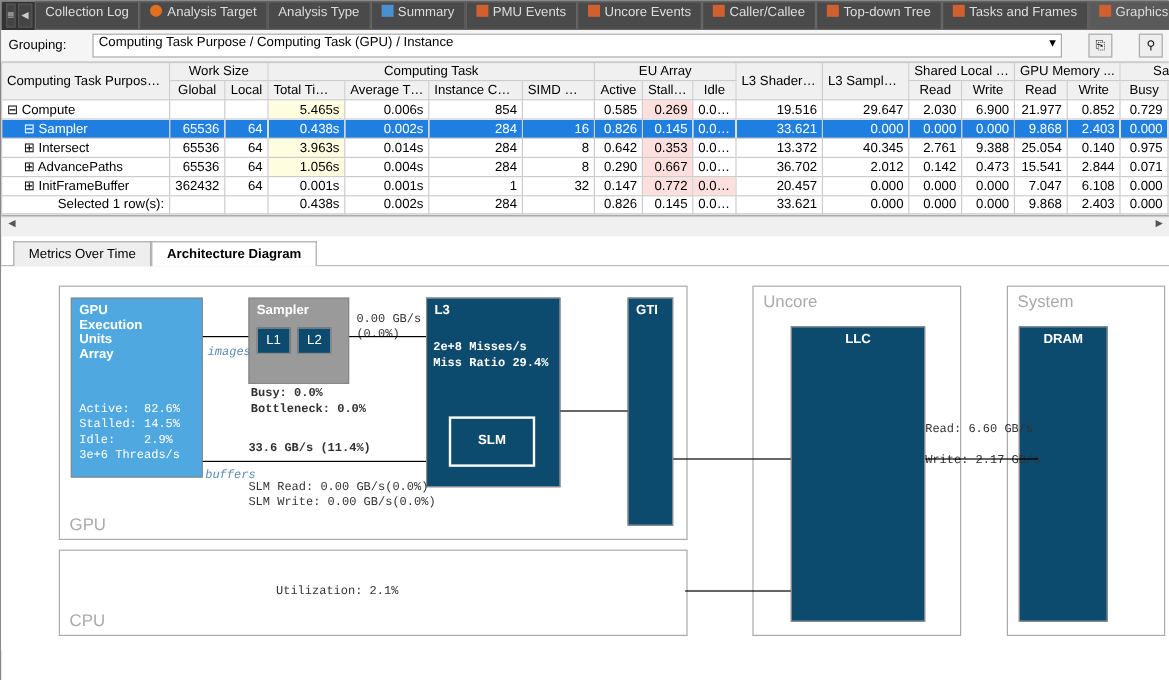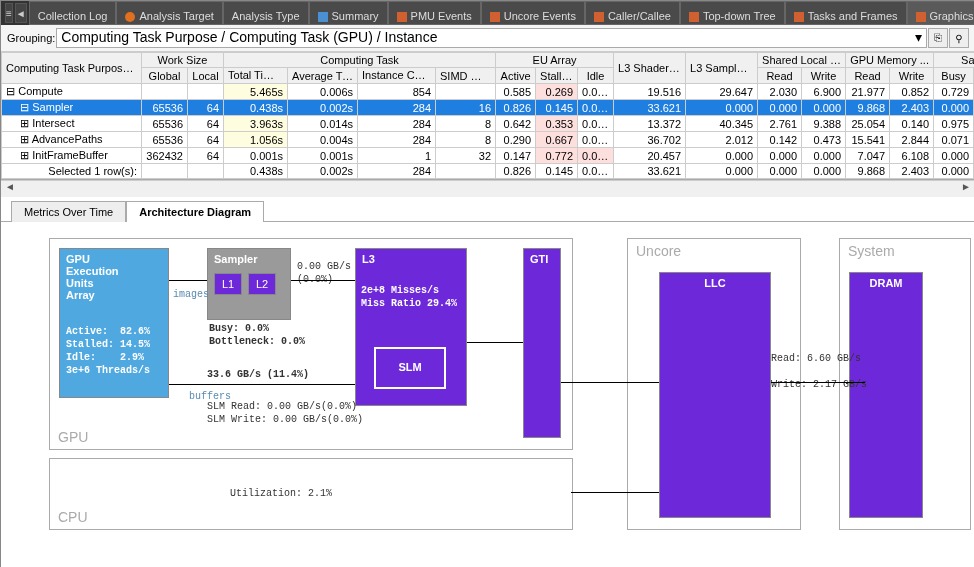--- a/index.html
+++ b/index.html
@@ -1,24 +1,24 @@
 <!DOCTYPE html>
 <html><head>
 <meta charset="utf-8">
 <style>
 html,body{margin:0;padding:0;font-family:"Segoe UI",Tahoma,sans-serif;font-size:11px;color:#000;background:#fff}
 .app{width:974px;height:567px;background:#fff;position:relative;overflow:hidden;border:1px solid #888}
 .topbar{height:24px;background:#333;display:flex;align-items:center;padding:0 4px;gap:2px}
 .topbar-btn{width:20px;height:18px;background:#444;border:1px solid #555;display:flex;align-items:center;justify-content:center;color:#ccc;font-size:10px}
 .tabs{display:flex;gap:0}
-.tab{height:18px;padding:2px 8px;background:#4a4a4a;color:#ddd;border:1px solid #666;display:flex;align-items:flex-end;gap:4px;font-size:11px;white-space:nowrap}
+.tab{height:18px;padding:2px 8px;background:#4a4a4a;color:#ddd;border:1px solid #666;display:flex;align-items:flex-start;gap:4px;font-size:11px;white-space:nowrap}
 .tab.active{background:#5a5a5a}
 .tab-icon{width:10px;height:10px;display:inline-block}
-.grouping-row{height:22px;display:flex;align-items:center;padding:2px 6px;gap:1px;background:#f5f5f5;border-bottom:1px solid #ccc}
-.grouping-select{flex:1;height:18px;border:1px solid #aaa;background:#fff;padding:0 4px;font-size:14px}
+.grouping-row{height:22px;display:flex;align-items:center;padding:2px 6px;gap:22px;background:#f5f5f5;border-bottom:1px solid #ccc}
+.grouping-select{flex:1;height:18px;border:1px solid #aaa;background:#fff;padding:0 4px;font-size:11px}
 .tool-icon{width:18px;height:18px;border:1px solid #aaa;background:#eee;display:flex;align-items:center;justify-content:center;font-size:10px}
 .grid-wrap{overflow:auto;border-bottom:1px solid #aaa}
 table.grid{border-collapse:collapse;width:100%;table-layout:fixed}
 table.grid th,table.grid td{border:1px solid #ccc;padding:1px 4px;font-size:11px;white-space:nowrap;overflow:hidden;text-overflow:ellipsis}
 table.grid th{background:#f0f0f0;font-weight:normal;text-align:center}
 table.grid td.num{text-align:right}
 table.grid td.lbl{text-align:left}
 .yellow{background:#fffde0}
 .pink{background:#fde0de}
 .row-sel td{background:#1e7fe0!important;color:#fff}
@@ -26,26 +26,26 @@
 .botbar{height:16px;background:#f0f0f0;border-top:1px solid #ccc;display:flex;justify-content:space-between;padding:0 4px;font-size:10px;color:#555}
 .sub-tabs{height:24px;display:flex;align-items:flex-end;padding:0 10px;border-bottom:1px solid #aaa;gap:0}
 .sub-tab{padding:4px 12px;border:1px solid #aaa;border-bottom:none;background:#eee;font-size:11px;position:relative;top:1px}
 .sub-tab.active{background:#fff;font-weight:bold}
 .diagram{position:relative;flex:1;background:#fff;overflow:hidden}
 .box{position:absolute;border:1px solid #aaa}
 .box-title{position:absolute;left:8px;bottom:4px;color:#aaa;font-size:14px}
 .block{position:absolute;border:1px solid #888;box-sizing:border-box}
 .blue{background:#4fa8e0;color:#fff}
 .gray{background:#9a9a9a;color:#fff}
-.orange{background:#6d28d9;color:#fff}
+.orange{background:#0c4a6e;color:#fff}
 .block-label{font-weight:bold;padding:4px 6px;font-size:11px}
 .stat-text{position:absolute;font-family:"Consolas","Courier New",monospace;font-size:10px;color:#333;white-space:nowrap;line-height:1.3}
 .stat-text.w{color:#fff}
 .arrow-line{position:absolute;background:#000}
-.italic{color:#5a8ab0;font-size:10px}
+.italic{font-style:italic;color:#5a8ab0;font-size:10px}
 </style>
 </head>
 <body>
 <div class="app">
 
 <div class="topbar">
   <div class="topbar-btn">≡</div>
   <div class="topbar-btn">◄</div>
   <div class="tabs">
     <div class="tab">
@@ -301,21 +301,21 @@
 
   <div class="box" style="left:838px;top:16px;width:130px;height:290px">
     <div class="box-title" style="left:8px;top:4px;bottom:auto">System</div>
   </div>
 
   <div class="block blue" style="left:58px;top:26px;width:110px;height:150px">
     <div class="block-label" style="white-space:pre-line">GPU
 Execution
 Units
 Array</div>
-    <div class="stat-text w" style="left:6px;top:76px;white-space:pre;font-weight:bold">Active:  82.6%
+    <div class="stat-text w" style="left:6px;top:86px;white-space:pre;font-weight:normal">Active:  82.6%
 Stalled: 14.5%
 Idle:    2.9%
 3e+6 Threads/s</div>
   </div>
 
   <div class="block gray" style="left:206px;top:26px;width:84px;height:72px">
     <div class="block-label">Sampler</div>
     <div class="block orange" style="left:6px;top:24px;width:28px;height:22px;text-align:center;padding-top:4px">L1</div>
     <div class="block orange" style="left:40px;top:24px;width:28px;height:22px;text-align:center;padding-top:4px">L2</div>
   </div>
@@ -335,21 +335,21 @@
 
   <div class="block orange" style="left:658px;top:50px;width:112px;height:246px">
     <div class="block-label" style="text-align:center">LLC</div>
   </div>
 
   <div class="block orange" style="left:848px;top:50px;width:74px;height:246px">
     <div class="block-label" style="text-align:center">DRAM</div>
   </div>
 
   <div class="stat-text italic" style="left:172px;top:66px">images</div>
-  <div class="stat-text italic" style="left:188px;top:168px">buffers</div>
+  <div class="stat-text italic" style="left:170px;top:168px">buffers</div>
   <div class="stat-text" style="left:296px;top:38px;white-space:pre">0.00 GB/s
 (0.0%)</div>
   <div class="stat-text" style="left:206px;top:146px;font-weight:bold">33.6 GB/s (11.4%)</div>
   <div class="stat-text" style="left:206px;top:178px;white-space:pre">SLM Read: 0.00 GB/s(0.0%)
 SLM Write: 0.00 GB/s(0.0%)</div>
   <div class="stat-text" style="left:770px;top:130px;white-space:pre;font-weight:normal">Read: 6.60 GB/s
 
 Write: 2.17 GB/s</div>
 
   <div class="arrow-line" style="left:168px;top:58px;width:38px;height:1px"></div>

